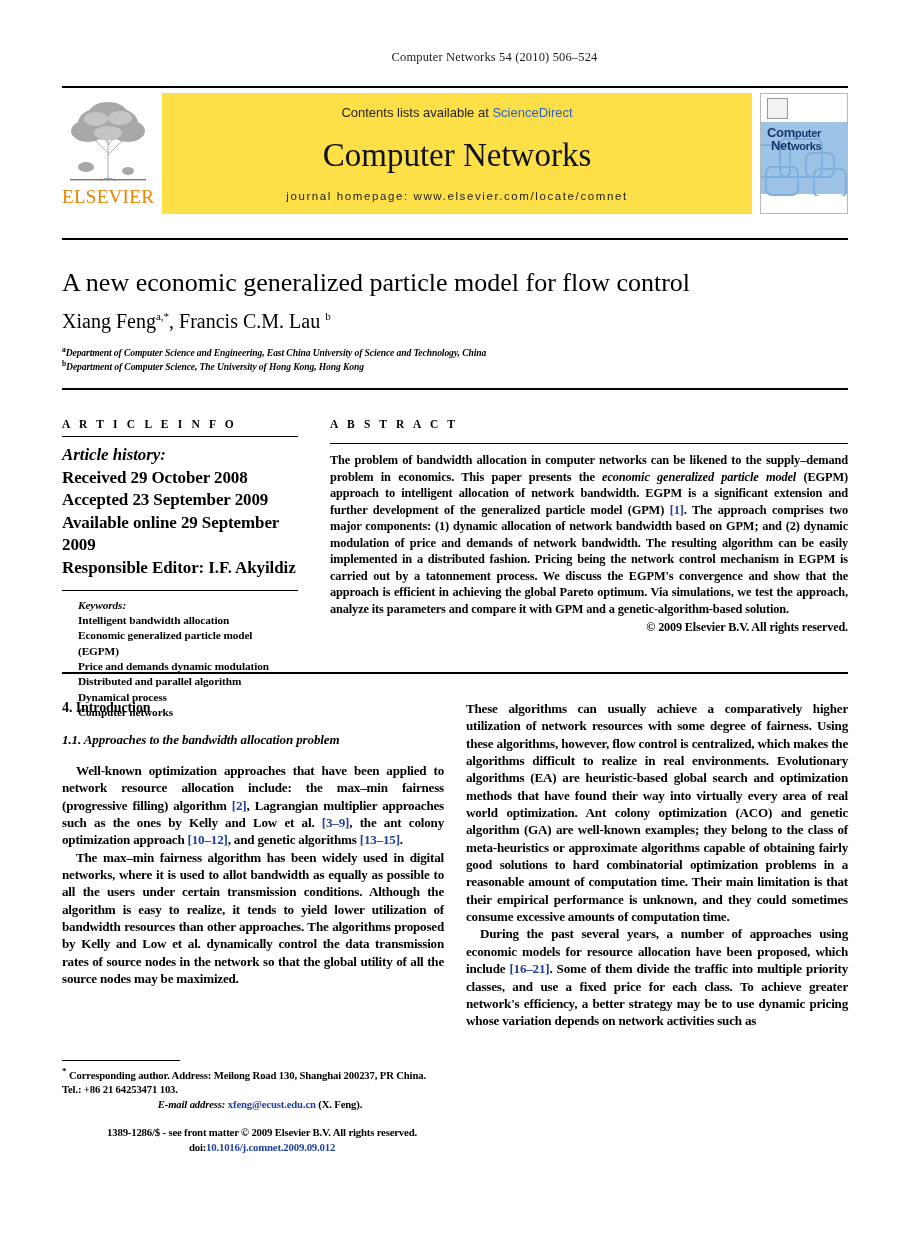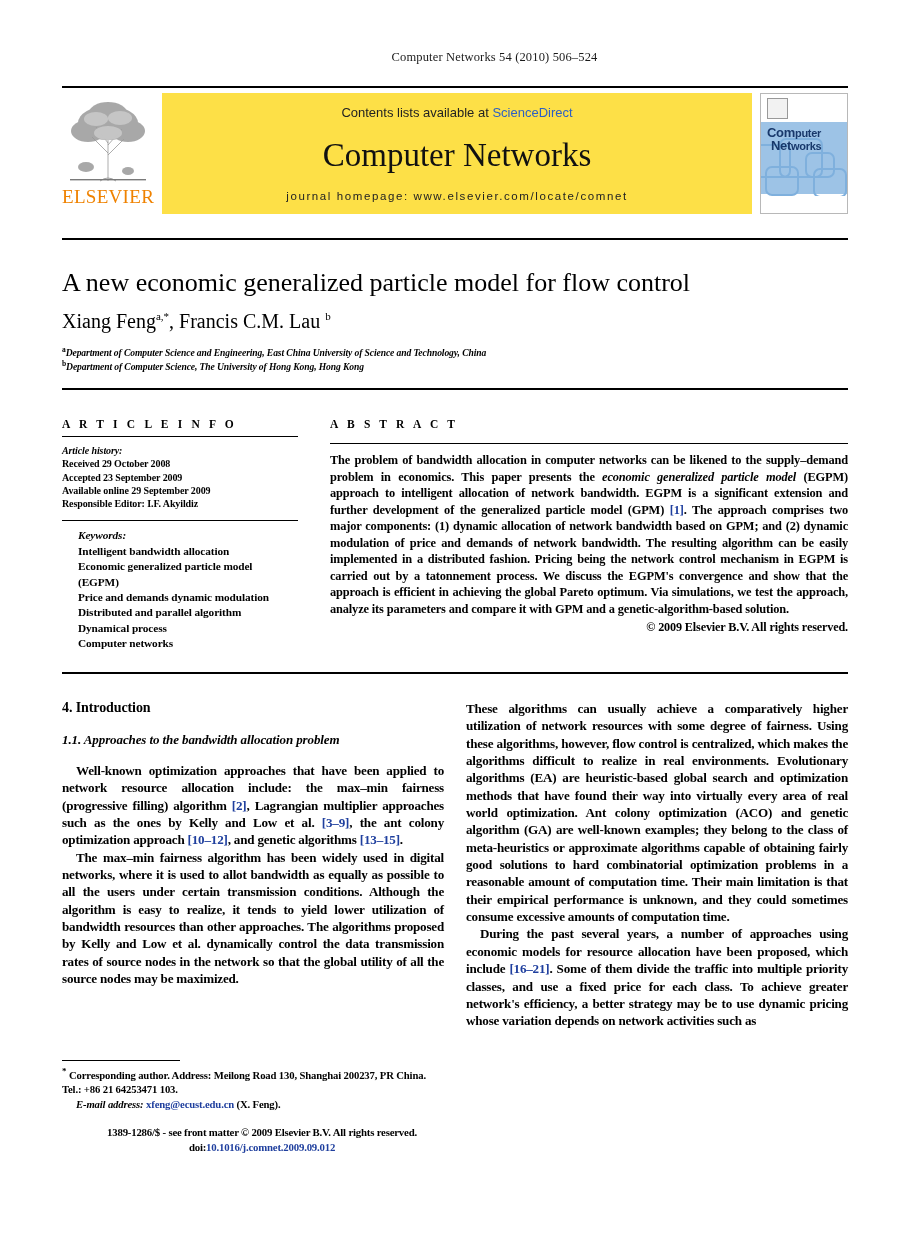--- a/index.html
+++ b/index.html
@@ -220,21 +220,21 @@
     position: absolute;
     left: 330px; top: 418px;
     width: 518px;
   }
   .info-rule {
     border-top: 0.9px solid #000;
     margin: 6px 0 0 0;
   }
   .history {
     margin-top: 7px;
-    font-size: 10px;
+    font-size: 17px;
     line-height: 1.33;
     font-weight: bold;
     letter-spacing: -0.1px;
   }
   .history .hd { font-style: italic; }
   .kw-rule {
     border-top: 0.9px solid #000;
     margin-top: 10px;
   }
   .keywords {
@@ -321,20 +321,21 @@
     font-weight: bold;
     letter-spacing: -0.15px;
   }
   .fn-text .star { font-size: 9px; vertical-align: super; }
   .fn-email {
     margin-top: 1px;
     padding-left: 14px;
     font-size: 10.7px;
     font-weight: bold;
     letter-spacing: -0.15px;
+    text-align: center;
   }
   .fn-email .lbl { font-style: italic; }
   .fn-email .mail { color: #1f3f9e; }
   .imprint {
     position: absolute;
     left: 62px; top: 1125px;
     width: 400px;
     font-size: 10.8px;
     line-height: 1.4;
     font-weight: bold;

